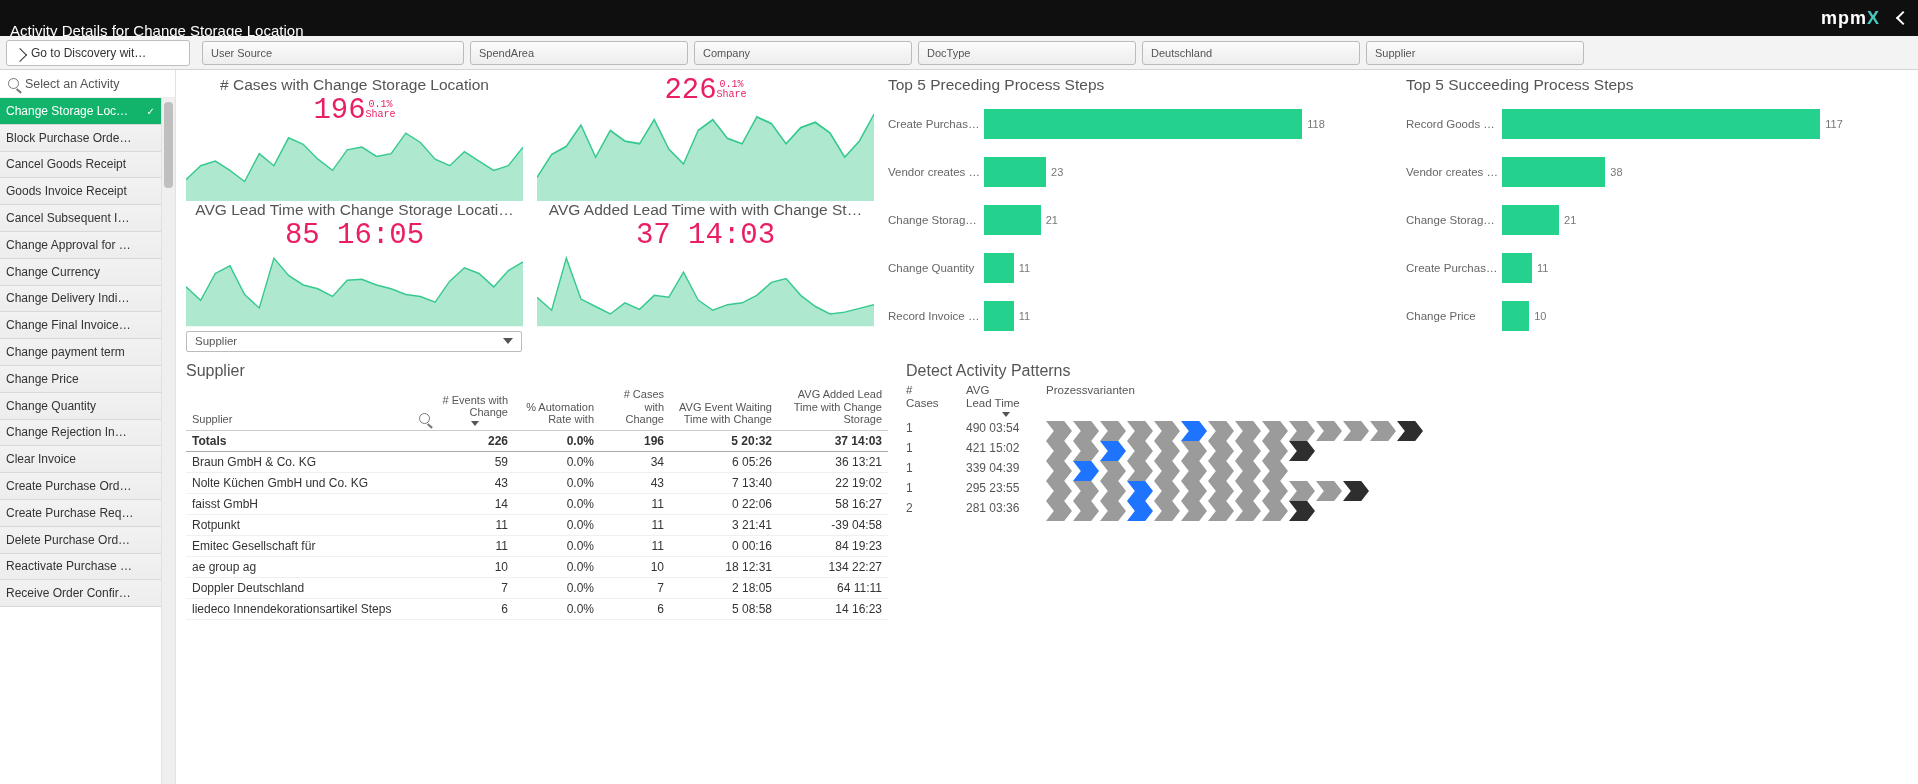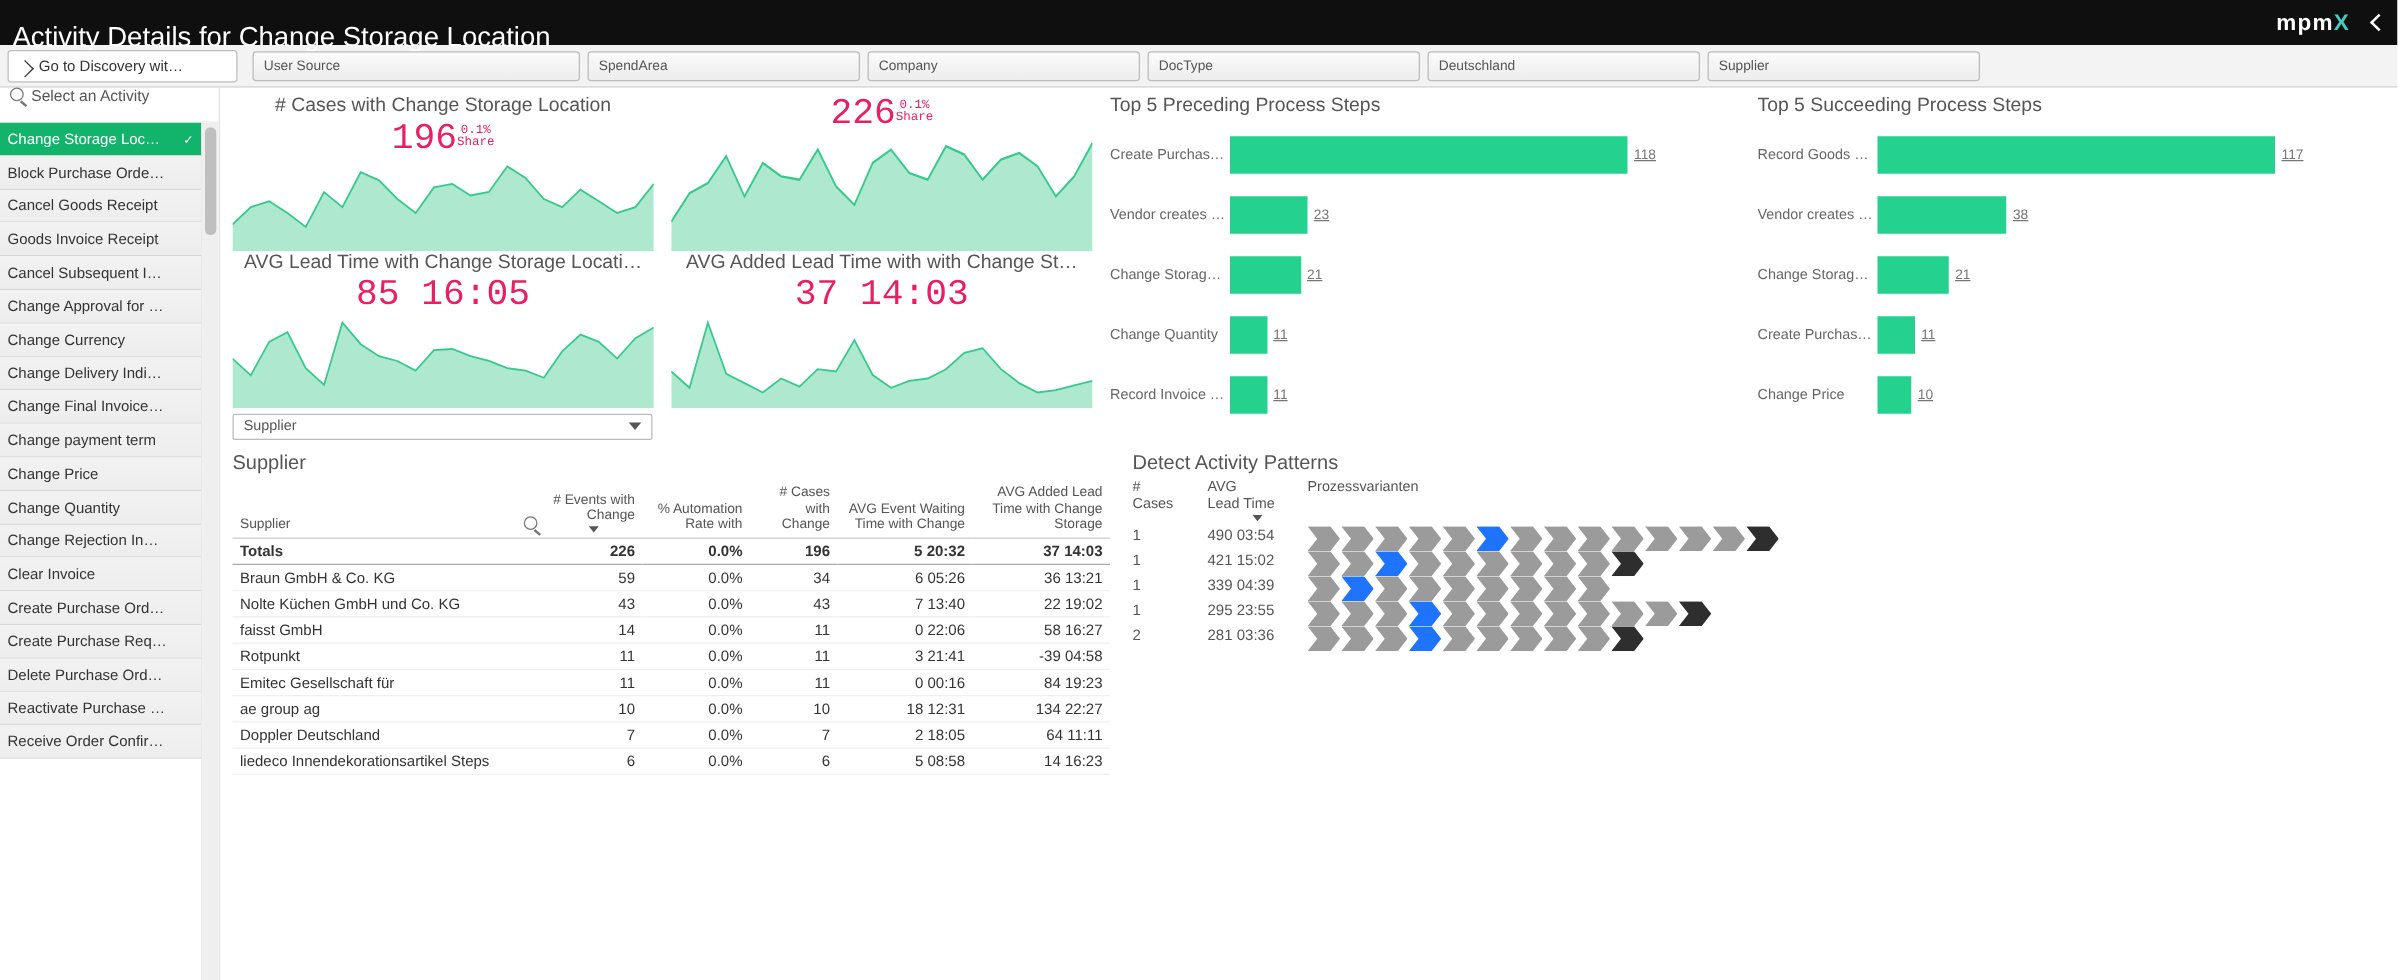--- a/index.html
+++ b/index.html
@@ -1,36 +1,36 @@
 <!DOCTYPE html>
 <html><head>
 <meta charset="utf-8">
 <style>
   * { margin:0; padding:0; box-sizing:border-box; }
   html, body { width:1918px; height:784px; font-family:"Segoe UI",Arial,sans-serif; font-size:13px; color:#333; background:#fff; overflow:hidden; }
   
   .topbar { height:36px; background:#0f0f0f; color:#fff; display:flex; align-items:center; padding:0 10px; justify-content:space-between; }
-  .topbar .title { font-size:22px; font-weight:400;margin-top:24px; }
+  .topbar .title { font-size:15px; font-weight:400;margin-top:24px; }
   .topbar .right { display:flex; align-items:center; gap:18px; }
   .logo { font-size:18px; font-weight:bold; letter-spacing:1px; }
   .logo .m1{color:#fff;} .logo .m2{color:#47c9c0;}
   .chv { width:10px; height:10px; border-left:2px solid #fff; border-bottom:2px solid #fff; transform:rotate(45deg); display:inline-block; }
 
   
   .filters { height:34px; background:#f3f3f3; display:flex; align-items:center; border-bottom:1px solid #d4d4d4; }
   .goto { width:184px; height:26px; margin:0 6px; background:#fff; border:1px solid #bdbdbd; border-radius:3px; display:flex; align-items:center; padding:12px 8px; gap:6px; font-size:12px; cursor:pointer; white-space:nowrap; overflow:hidden; text-overflow:ellipsis; }
   .filter-pill { height:24px; background:linear-gradient(#fbfbfb,#ededed); border:1px solid #bbb; border-radius:3px; font-size:11px; color:#555; display:flex; align-items:center; padding:0 8px; cursor:pointer; flex:0 0 auto; }
   .filter-spacer { width:6px; flex:0 0 auto; }
   .fp1{ width:262px; } .fp-last-margin{ margin-right:14px; }
   .fp-w{ width:218px; }
 
   
   .main { display:flex; height:714px; }
   .side { width:176px; border-right:1px solid #e2e2e2; display:flex; flex-direction:column; }
-  .side-hdr { height:28px; display:flex; padding:0 8px; gap:6px; font-size:12.5px; color:#555; border-bottom:1px solid #eee; }
+  .side-hdr { height:28px; display:flex; align-items:center; padding:0 8px; gap:6px; font-size:12.5px; color:#555; border-bottom:1px solid #eee; }
   .scrollcol { display:flex; flex:1; min-height:0; }
   .list { flex:1; overflow:hidden; border-right:1px solid #e2e2e2; }
   .item { height:26.8px; display:flex; align-items:center; padding:0 6px; font-size:12px; background:linear-gradient(#f2f2f2,#ededed); border-bottom:1px solid #d8d8d8; color:#333; cursor:pointer; white-space:nowrap; overflow:hidden; text-overflow:ellipsis; justify-content:space-between; }
   .item.sel { background:#12b36a; color:#fff; font-weight:400; }
   .tick::after{content:"✓"; font-size:10px;}
   .sbtrack { width:13px; background:#efefef; position:relative; }
   .sbthumb { position:absolute; left:2px; right:2px; top:4px; height:86px; background:#bfbfbf; border-radius:4px; }
 
   .content { flex:1; padding:6px 8px 0 10px; display:flex; flex-direction:column; }
 
@@ -43,21 +43,21 @@
   .sub { font-size:10px; color:#e91e63; display:inline-block; vertical-align:top; margin-top:4px; line-height:10px; }
   .spark { flex:1; margin-top:4px; }
   .spark svg { width:100%; height:100%; }
 
   .top5 { flex:1; min-width:0; }
   .top5-title { font-size:15.5px; color:#555; margin-bottom:6px; }
   .barrow { display:flex; align-items:center; height:48px; }
   .barlab { width:96px; font-size:11.5px; color:#666; white-space:nowrap; overflow:hidden; text-overflow:ellipsis; }
   .barbg { flex:1; position:relative; height:30px; display:flex; align-items:center; }
   .bar { height:30px; background:#24d28e; }
-  .barval { font-size:11px; color:#777; margin-left:5px;text-decoration:underline; }
+  .barval { font-size:11px; color:#777; margin-left:5px; }
 
   .dropdown { width:336px; height:24px; border:1px solid #bbb; border-radius:2px; font-size:11.5px; color:#555; display:flex; align-items:center; justify-content:space-between; padding:0 8px; margin-top:4px; cursor:pointer; background:#fff; }
   .caret { width:0; height:0; border-left:5px solid transparent; border-right:5px solid transparent; border-top:6px solid #555; }
 
   .row2 { display:flex; gap:18px; margin-top:10px; flex:1; min-height:0; }
   .tablepane { flex:0 0 688px; display:flex; flex-direction:column; min-height:0; }
   .sectitle { font-size:16px; color:#555; margin-bottom:4px; }
   .tbl { width:100%; border-collapse:collapse; font-size:12px; table-layout:fixed; }
   .tbl th { font-weight:400; color:#555; text-align:right; padding:4px 6px; font-size:11px; line-height:12.5px; border-bottom:1px solid #ccc; vertical-align:bottom; }
   .tbl th.first { text-align:left; }

